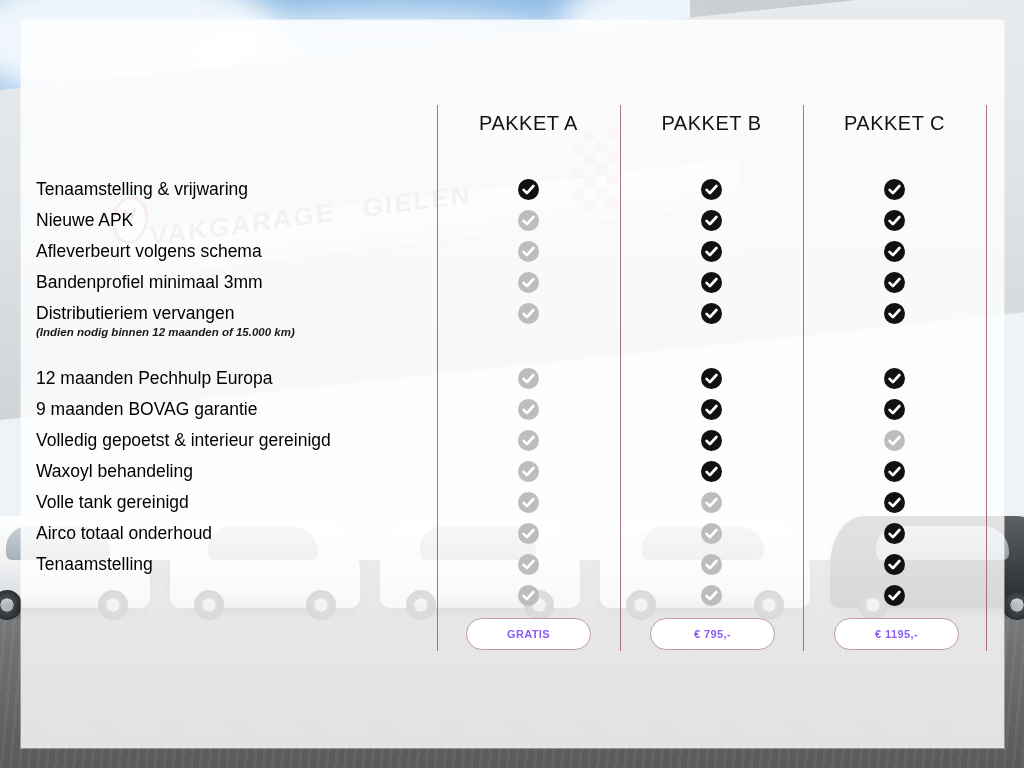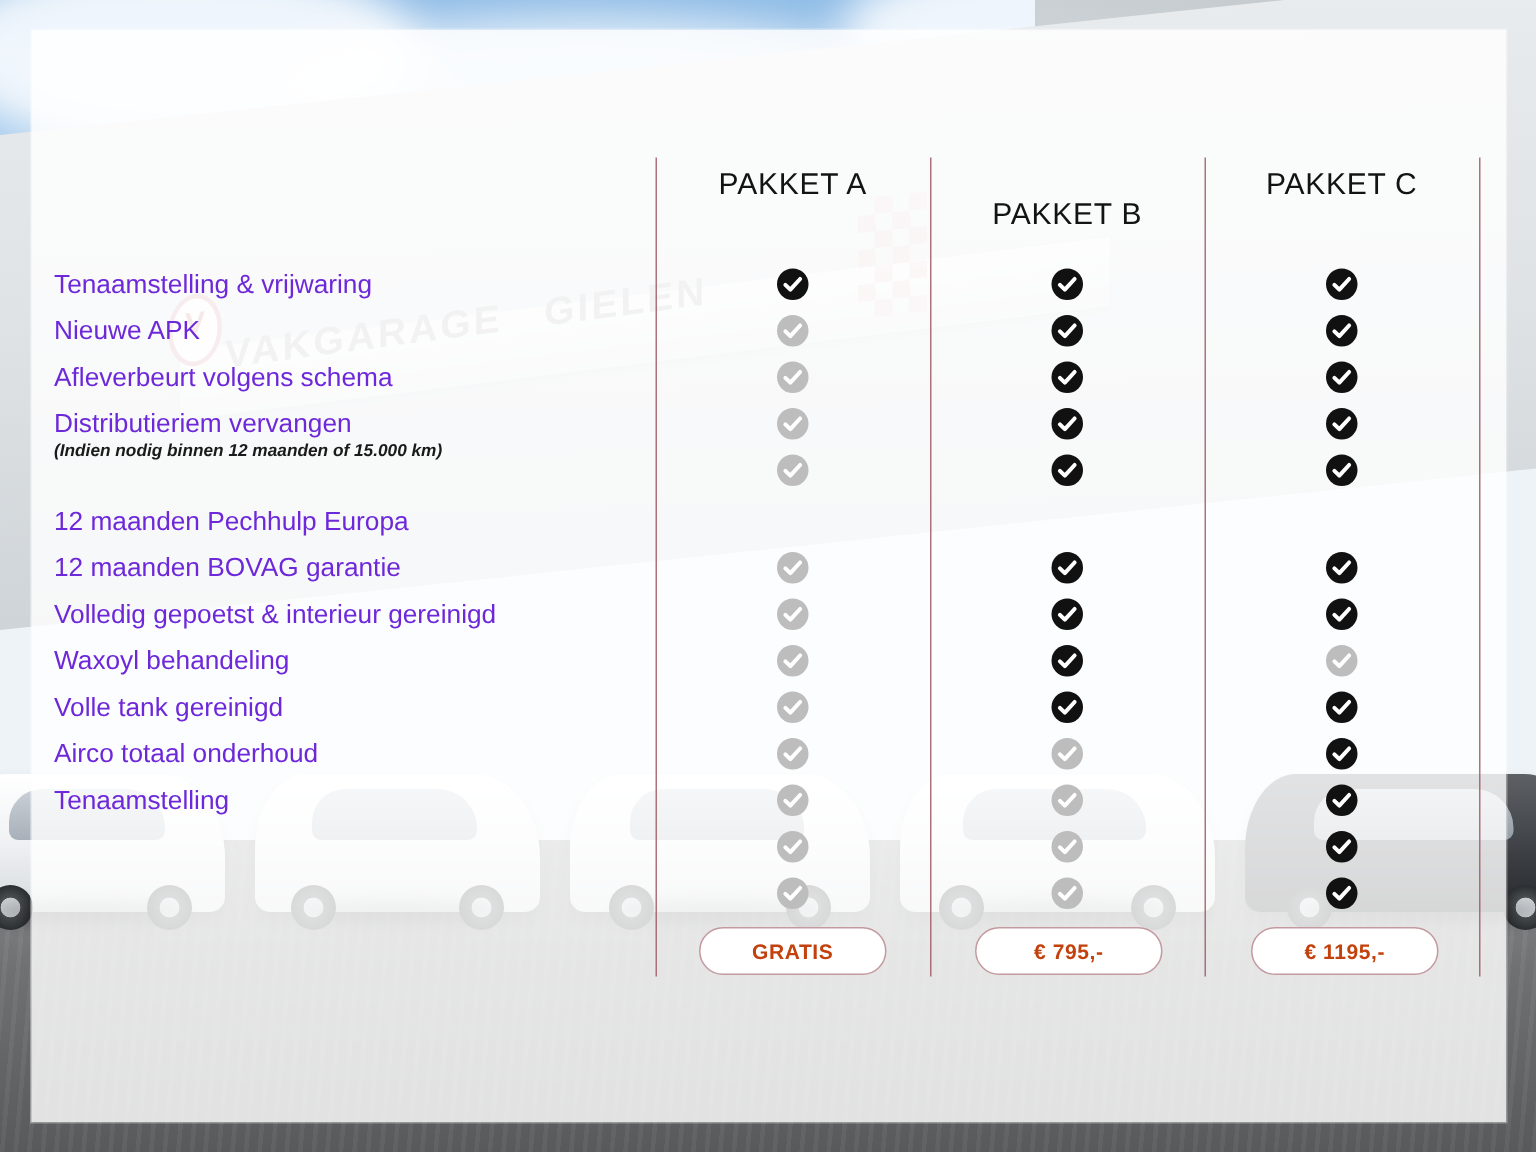--- a/index.html
+++ b/index.html
@@ -177,34 +177,34 @@
     position: absolute;
     top: 112px;
     width: 183px;
     text-align: center;
     font-size: 20px;
     color: #131313;
     letter-spacing: .5px;
     white-space: nowrap;
   }
   .h1 { left: 437px; }
-  .h2 { left: 620px; margin-top: 20px; }
+  .h2 { left: 620px; }
   .h3 { left: 803px; }
 
   .feature-list {
     position: absolute;
     left: 36px;
     top: 174px;
     width: 390px;
   }
   .feature {
     height: 31px;
     line-height: 31px;
     font-size: 17.5px;
-    color: #6d28d9;
+    color: #000000;
     white-space: nowrap;
   }
   .sub-note {
     font-size: 11.5px;
     font-style: italic;
     font-weight: bold;
     color: #1a1a1a;
     line-height: 14px;
     height: 16px;
     margin-top: -4px;
@@ -246,23 +246,23 @@
   .price {
     position: absolute;
     top: 618px;
     width: 125px;
     height: 32px;
     line-height: 31px;
     text-align: center;
     border: 1px solid #c49aa0;
     border-radius: 17px;
     background: #ffffff;
-    font-size: 14px;
+    font-size: 11px;
     font-weight: bold;
-    color: #c2410c;
+    color: #8b5cf6;
     letter-spacing: .4px;
     box-sizing: border-box;
   }
   .p1 { left: 466px; }
   .p2 { left: 650px; }
   .p3 { left: 834px; }
 </style>
 </head>
 <body>
 
@@ -319,25 +319,26 @@
     <div class="col-divider d4"></div>
 
     <div class="pkg-head h1">PAKKET A</div>
     <div class="pkg-head h2">PAKKET B</div>
     <div class="pkg-head h3">PAKKET C</div>
 
     <div class="feature-list">
       <div class="feature">Tenaamstelling &amp; vrijwaring</div>
       <div class="feature">Nieuwe APK</div>
       <div class="feature">Afleverbeurt volgens schema</div>
+      <div class="feature">Bandenprofiel minimaal 3mm</div>
       <div class="feature">Distributieriem vervangen</div>
       <div class="sub-note">(Indien nodig binnen 12 maanden of 15.000 km)</div>
       <div class="group-gap"></div>
       <div class="feature">12 maanden Pechhulp Europa</div>
-      <div class="feature">12 maanden BOVAG garantie</div>
+      <div class="feature">9 maanden BOVAG garantie</div>
       <div class="feature">Volledig gepoetst &amp; interieur gereinigd</div>
       <div class="feature">Waxoyl behandeling</div>
       <div class="feature">Volle tank gereinigd</div>
       <div class="feature">Airco totaal onderhoud</div>
       <div class="feature">Tenaamstelling</div>
     </div>
 
     <div class="check-col cc1">
         <div class="check-cell">
           <span class="mark on">

